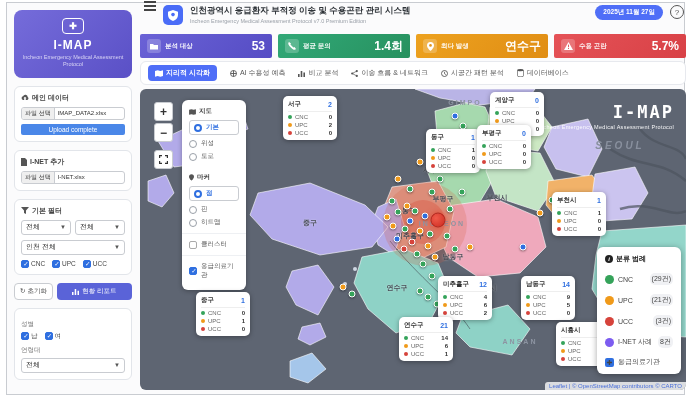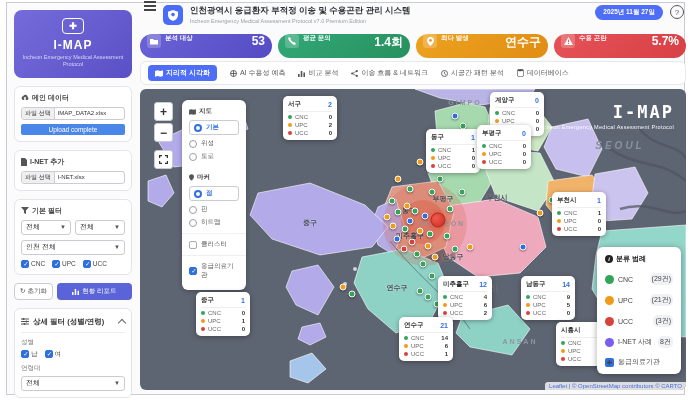--- a/index.html
+++ b/index.html
@@ -39,21 +39,21 @@
   .header { position:absolute; left:140px; top:5px; width:546px; height:27px; display:flex; align-items:flex-start; gap:7px; }
   .burger { width:12px; height:2px; background:#444; box-shadow:0 -4px 0 #444, 0 4px 0 #444; margin-left:4px; flex:none; }
   .app-ic { width:20px; height:20px; background:#4a6cf7; border-radius:5px; display:flex; align-items:center; justify-content:center; flex:none; }
   .h-title { font-size:8.5px; font-weight:bold; color:#2e3338; white-space:nowrap; }
   .h-sub { font-size:5.5px; color:#9aa0a8; margin-top:1px; }
   .date-badge { margin-left:auto; background:#4f6ef7; color:#fff; font-size:6.5px; font-weight:bold; border-radius:8px; padding:3px 8px; white-space:nowrap; }
   .help { width:14px; height:14px; border:1.2px solid #555; border-radius:50%; font-size:8px; color:#555; display:flex; align-items:center; justify-content:center; flex:none; margin-right:2px; }
 
   
   .stats { position:absolute; left:140px; top:34px; width:546px; height:24px; display:flex; gap:6px; }
-  .statcard { flex:1; border-radius:12px; display:flex; gap:4px; padding:0 7px; color:#fff; }
+  .statcard { flex:1; border-radius:2px; display:flex; align-items:center; gap:4px; padding:0 7px; color:#fff; }
   .statcard.c0 { background:linear-gradient(135deg,#6a62d6,#554cc4); }
   .statcard.c1 { background:linear-gradient(135deg,#31a877,#27915f); }
   .statcard.c2 { background:linear-gradient(135deg,#eda21f,#e08d14); }
   .statcard.c3 { background:linear-gradient(135deg,#e55257,#d84146); }
   .stat-ic { width:14px; height:14px; background:rgba(255,255,255,.22); border-radius:3px; display:flex; align-items:center; justify-content:center; flex:none; }
   .stat-label { font-size:6.5px; font-weight:bold; opacity:.95; white-space:nowrap; }
   .stat-value { margin-left:auto; font-size:12px; font-weight:bold; white-space:nowrap; }
 
   
   .tabs { position:absolute; left:140px; top:61px; width:546px; height:24px; background:#fff; border:1px solid #e7e9ee; border-radius:6px; display:flex; align-items:center; gap:13px; padding:0 7px; }
@@ -199,30 +199,20 @@
         </button>
       <button class="btn-report">
         <svg width="7" height="7" viewBox="0 0 7 7">
             <path d="M0 7V4h1.5v3zM2.7 7V1h1.5v6zM5.5 7V2.7H7V7z" fill="#fff"></path>
           </svg>
         <span>현황 리포트</span>
       </button>
     </div>
 
     <div class="card">
-      <div class="acc-head">
-        <svg width="8" height="7" viewBox="0 0 8 7">
-            <path d="M0 1h8M0 3.5h8M0 6h8" stroke="#555" stroke-width="1"></path>
-            <circle cx="2.5" cy="1" r="1" fill="#555"></circle>
-            <circle cx="5.5" cy="3.5" r="1" fill="#555"></circle>
-            <circle cx="3.5" cy="6" r="1" fill="#555"></circle>
-          </svg>
-        <span>상세 필터 (성별/연령)</span>
-        <span class="chev"></span>
-      </div>
       <div class="mini-label">성별</div>
       <div class="cbrow">
         <span class="cbitem">
             <span class="cb on"></span>
             <span>남</span>
           </span>
         <span class="cbitem">
             <span class="cb on"></span>
             <span>여</span>
           </span>

